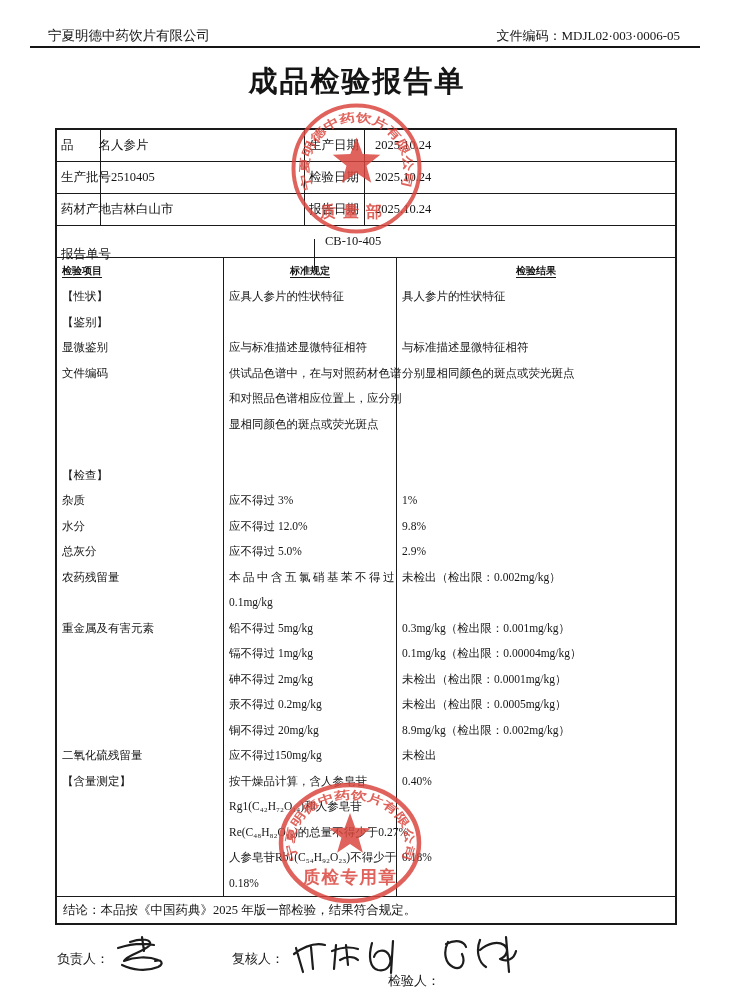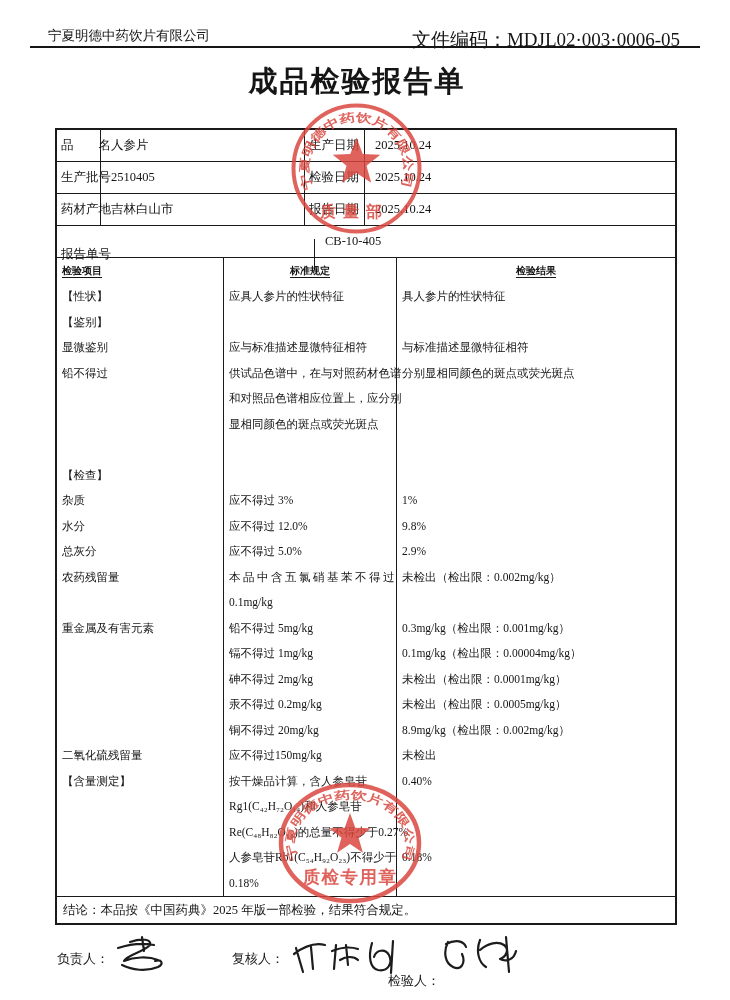--- a/index.html
+++ b/index.html
@@ -1,20 +1,20 @@
 <!DOCTYPE html>
 <html><head>
 <meta charset="utf-8">
 <style>
   html,body{margin:0;padding:0;background:#fff;}
   .page{position:relative;width:730px;height:1000px;background:#fff;overflow:hidden;
         font-family:"Liberation Serif","DejaVu Serif",serif;color:#151515;}
   
   .hdr-company{position:absolute;left:48px;top:27px;font-size:13.5px;}
-  .hdr-code{position:absolute;right:50px;top:27px;font-size:19px;}
+  .hdr-code{position:absolute;right:50px;top:27px;font-size:13px;}
   .hdr-rule{position:absolute;left:30px;right:30px;top:46px;border-top:2.5px solid #151515;}
   .title{position:absolute;left:0;right:16px;top:62px;text-align:center;
          font-size:29px;font-weight:bold;letter-spacing:2px;}
   
   .doc-table{position:absolute;left:55px;top:128px;width:622px;box-sizing:border-box;
              border:2px solid #1a1a1a;}
   .irow{display:flex;height:32px;border-bottom:1px solid #1a1a1a;box-sizing:border-box;
         align-items:center;font-size:12.5px;}
   .ic{box-sizing:border-box;height:100%;display:flex;align-items:center;white-space:nowrap;}
   .ic1{width:44px;border-right:1px solid #1a1a1a;padding-left:4px;}
@@ -80,21 +80,21 @@
       <div class="ic icL">报告单号</div>
       <div class="ic icR">CB-10-405</div>
     </div>
 
     <div class="insp">
       <div class="icol col-item">
         <div class="line lhead"><span class="u">检验项目</span></div>
         <div class="line">【性状】</div>
         <div class="line">【鉴别】</div>
         <div class="line">显微鉴别</div>
-        <div class="line">铅不得过</div>
+        <div class="line">文件编码</div>
         <div class="line"></div>
         <div class="line"></div>
         <div class="line"></div>
         <div class="line">【检查】</div>
         <div class="line">杂质</div>
         <div class="line">水分</div>
         <div class="line">总灰分</div>
         <div class="line">农药残留量</div>
         <div class="line"></div>
         <div class="line">重金属及有害元素</div>

